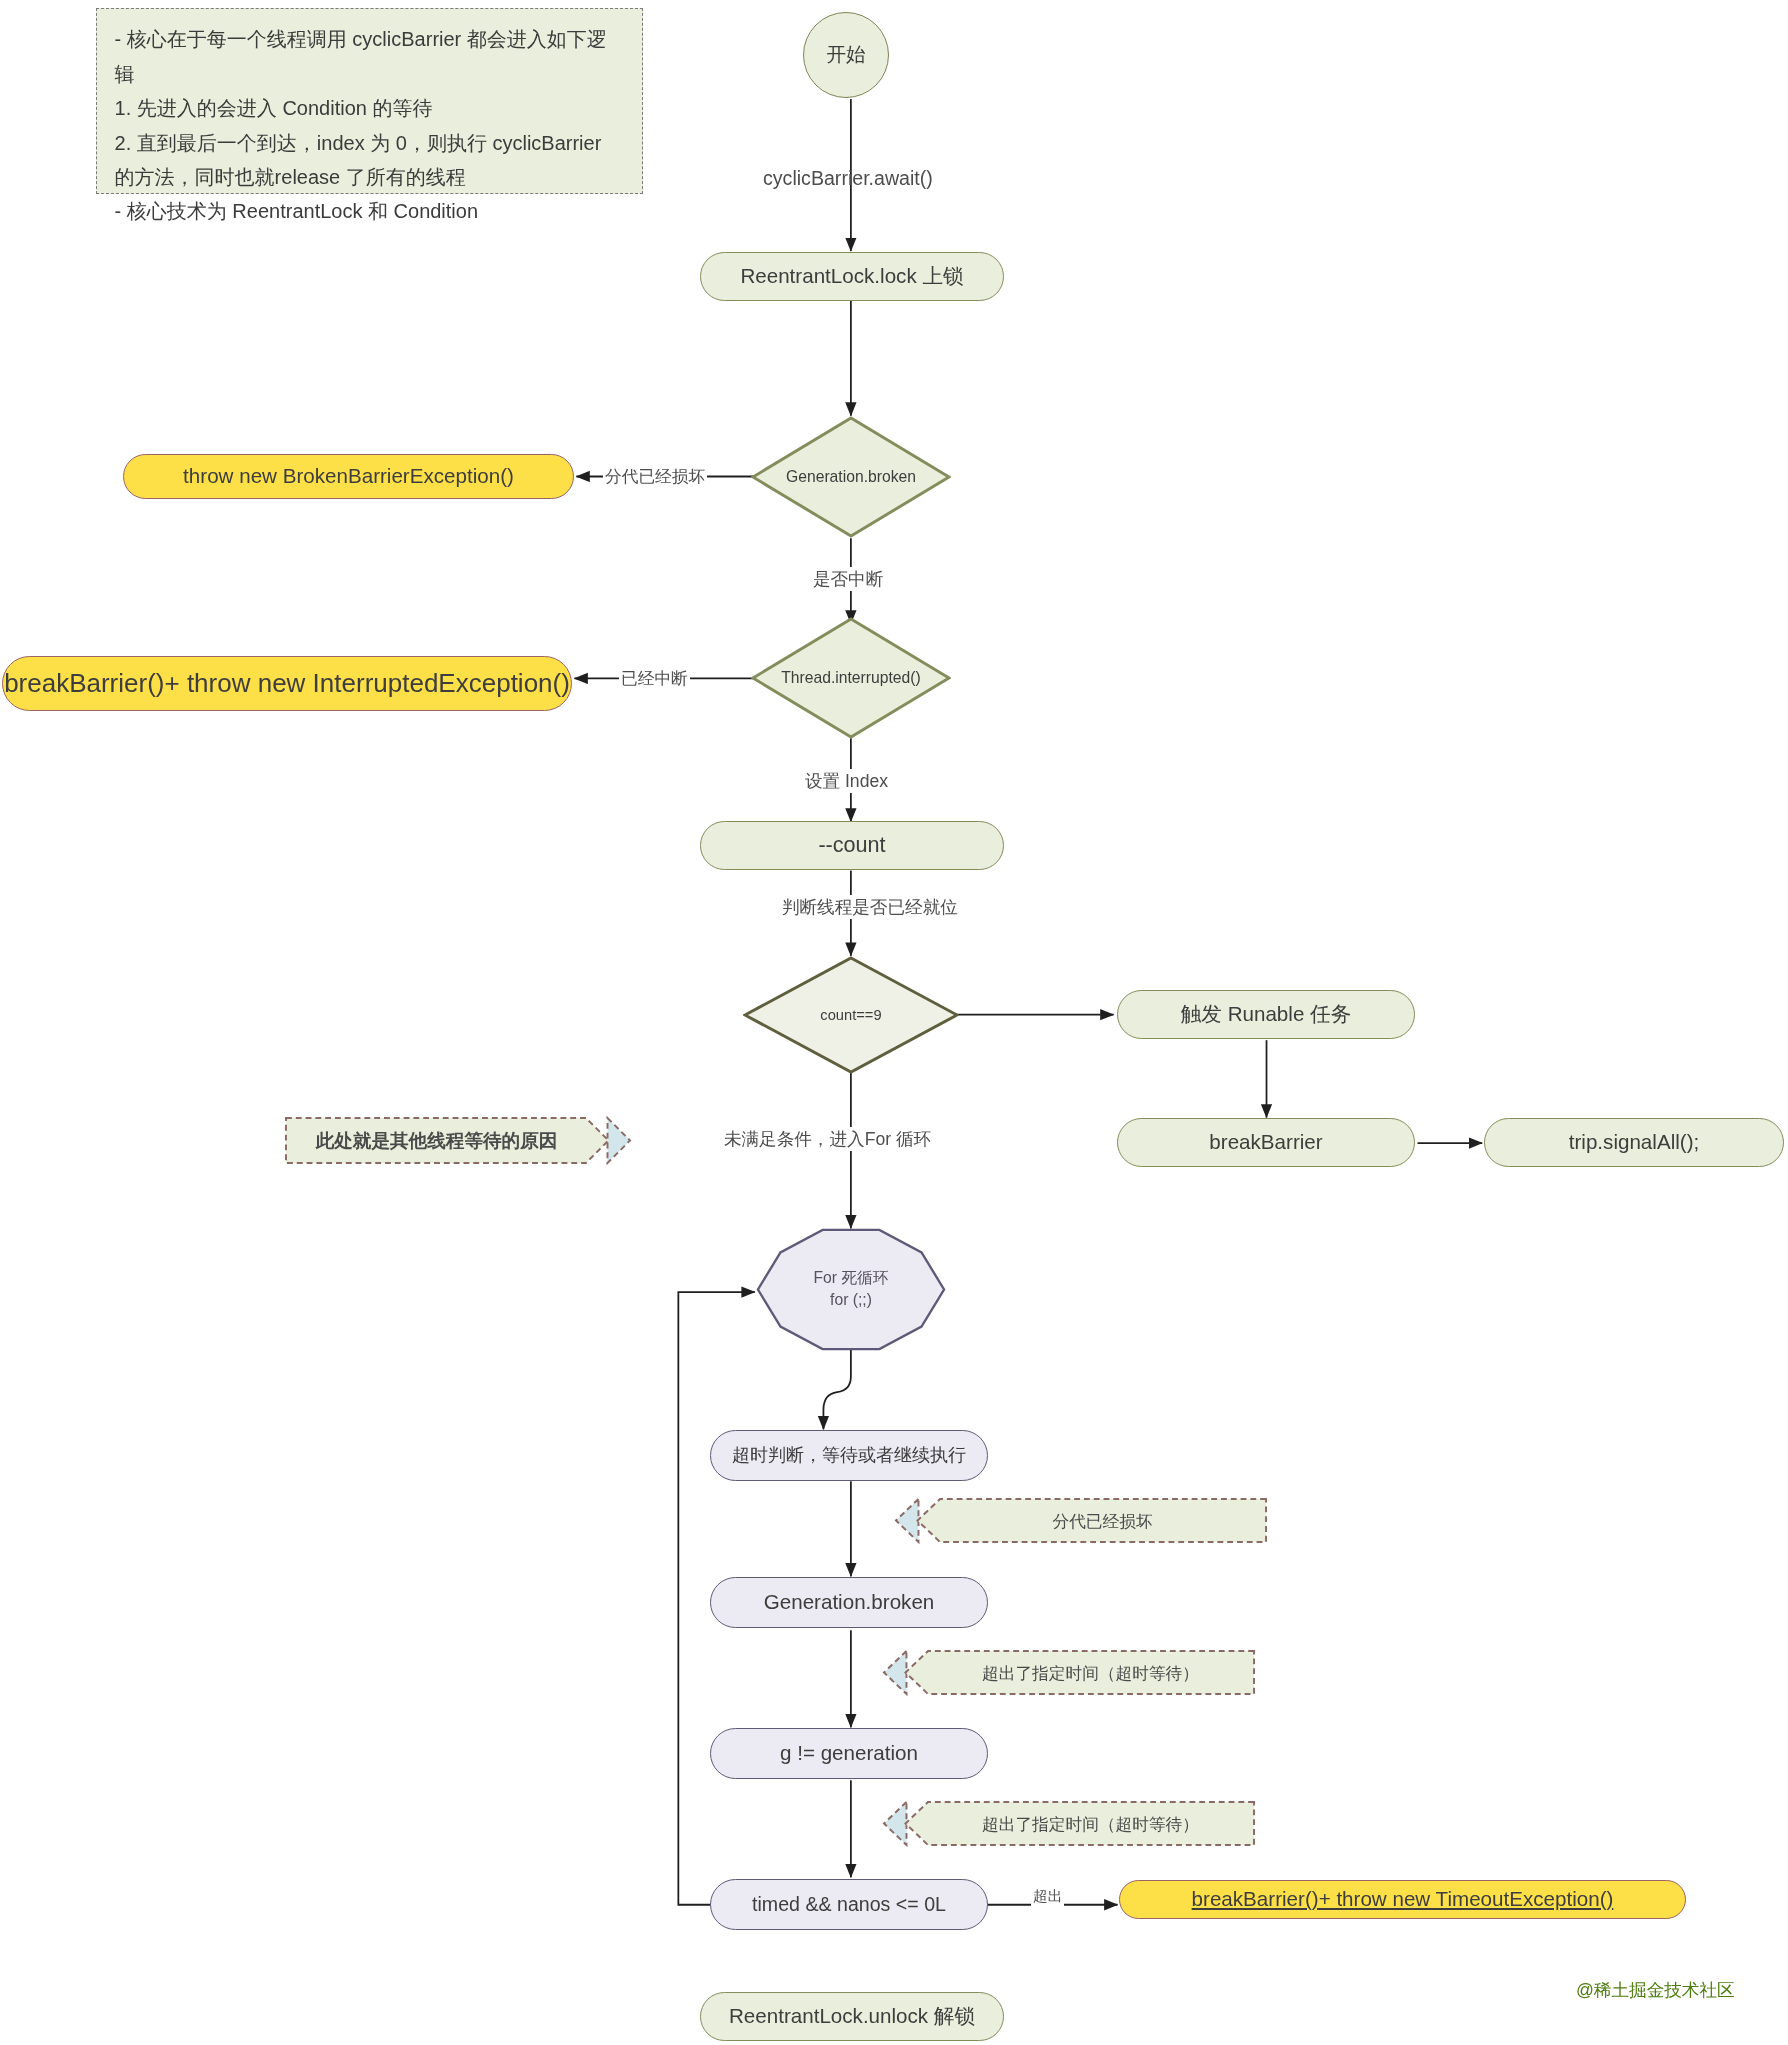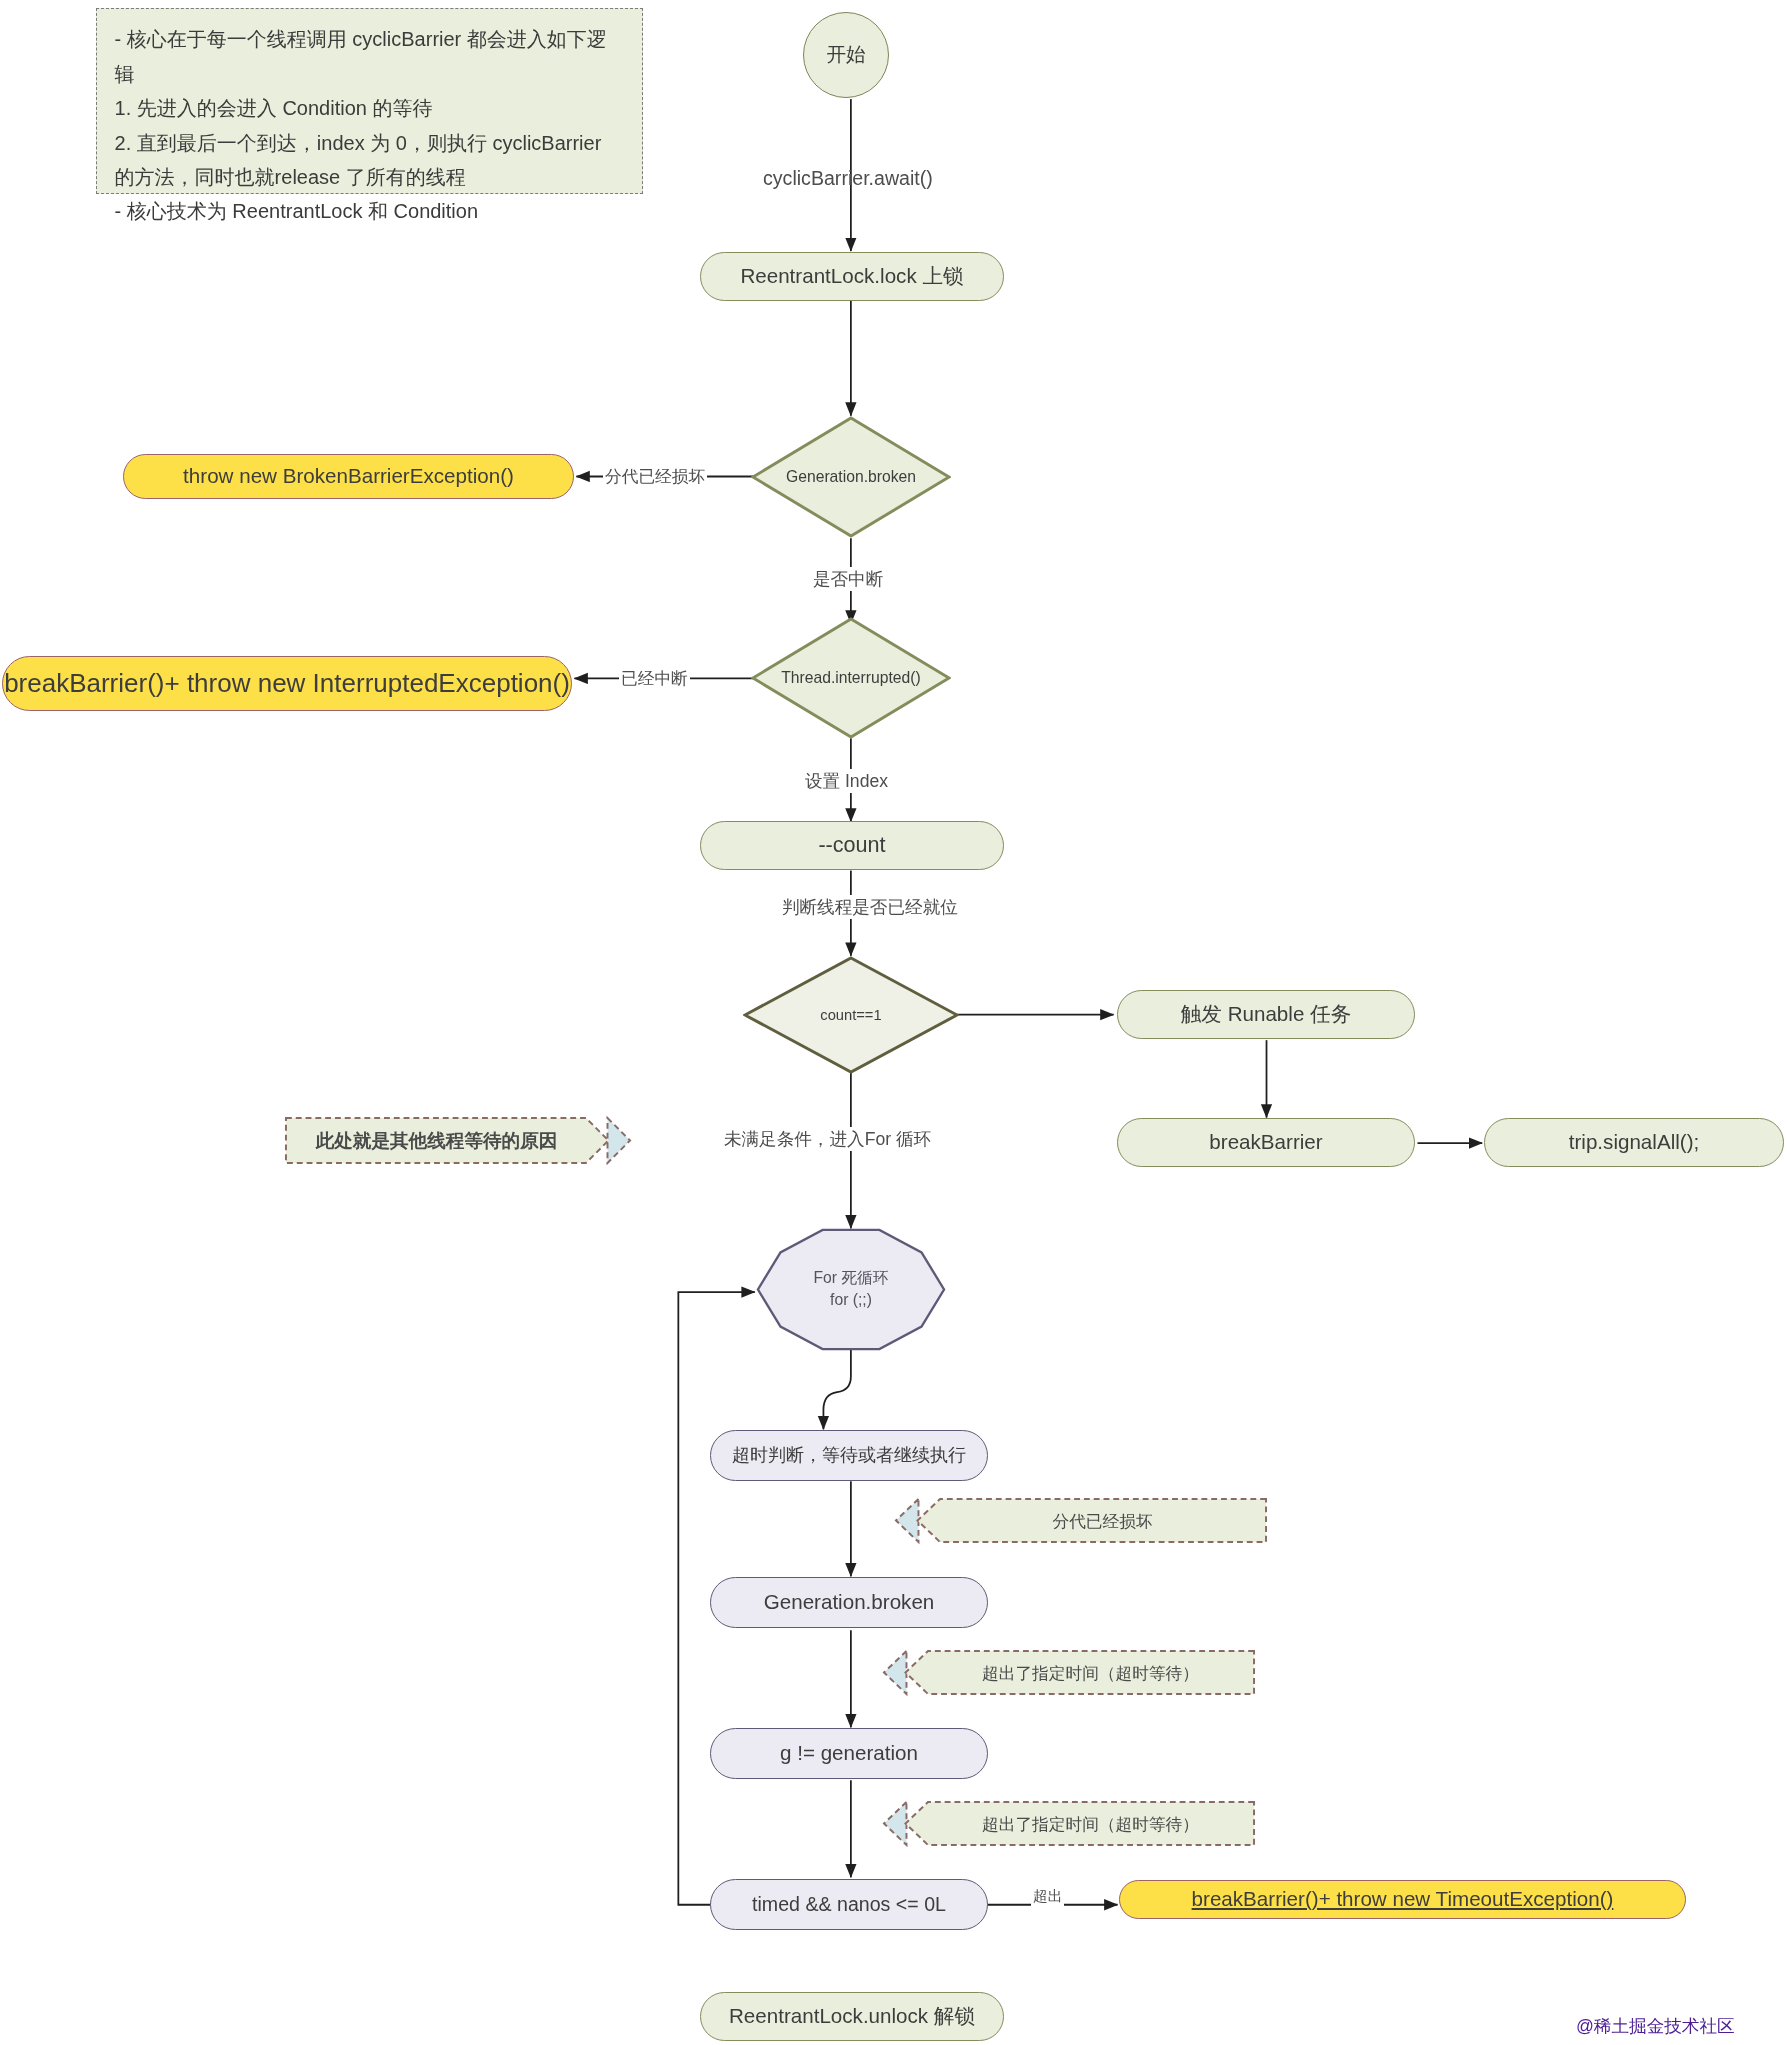--- a/index.html
+++ b/index.html
@@ -124,23 +124,22 @@
 
   
   .elabel{
     position:absolute;
     color:#4d4d4d;
     white-space:nowrap;
     background:transparent;
   }
   .watermark{
     position:absolute;
-    color:#4c1d95;
-    white-space:nowrap;
-    margin-top:36px;
+    color:#4d7c0f;
+    white-space:nowrap;
   }
 </style>
 </head>
 <body>
 
 <div id="canvas">
 
   <svg id="wires" viewBox="0 0 1825 2087">
     <defs>
       <marker id="arrow" markerWidth="9" markerHeight="9" refX="7.6" refY="3.2" orient="auto" markerUnits="strokeWidth">
@@ -223,21 +222,21 @@
   <div class="elabel" style="left:802px;top:769px;font-size:17.6px;background:#fff;padding:0 2.9px;">设置 Index</div>
 
   <div class="node n-green" style="left:700px;top:821px;width:304px;height:49px;font-size:21.6px;">--count</div>
 
   <div class="elabel" style="left:779px;top:895px;font-size:17.6px;background:#fff;padding:0 2.9px;">判断线程是否已经就位</div>
 
   <div class="n-diamond" style="left:743px;top:956px;width:216px;height:118px;">
     <svg class="dshape" viewBox="0 0 220 120" preserveAspectRatio="none">
       <polygon points="110,2 218,60 110,118 2,60" fill="#eff1e6" stroke="#5f5f3f" stroke-width="3"></polygon>
     </svg>
-    <span class="dlabel" style="font-size:14.7px;">count==1</span>
+    <span class="dlabel" style="font-size:14.7px;">count==9</span>
   </div>
 
   <div class="node n-green" style="left:1117px;top:990px;width:298px;height:49px;font-size:20.6px;">触发 Runable 任务</div>
 
   <div class="node n-green" style="left:1117px;top:1118px;width:298px;height:49px;font-size:20.6px;">breakBarrier</div>
 
   <div class="node n-green" style="left:1484px;top:1118px;width:300px;height:49px;font-size:20.6px;">trip.signalAll();</div>
 
   <div class="elabel" style="left:721px;top:1127px;font-size:17.6px;background:#fff;padding:0 2.9px;">未满足条件，进入For 循环</div>
 

